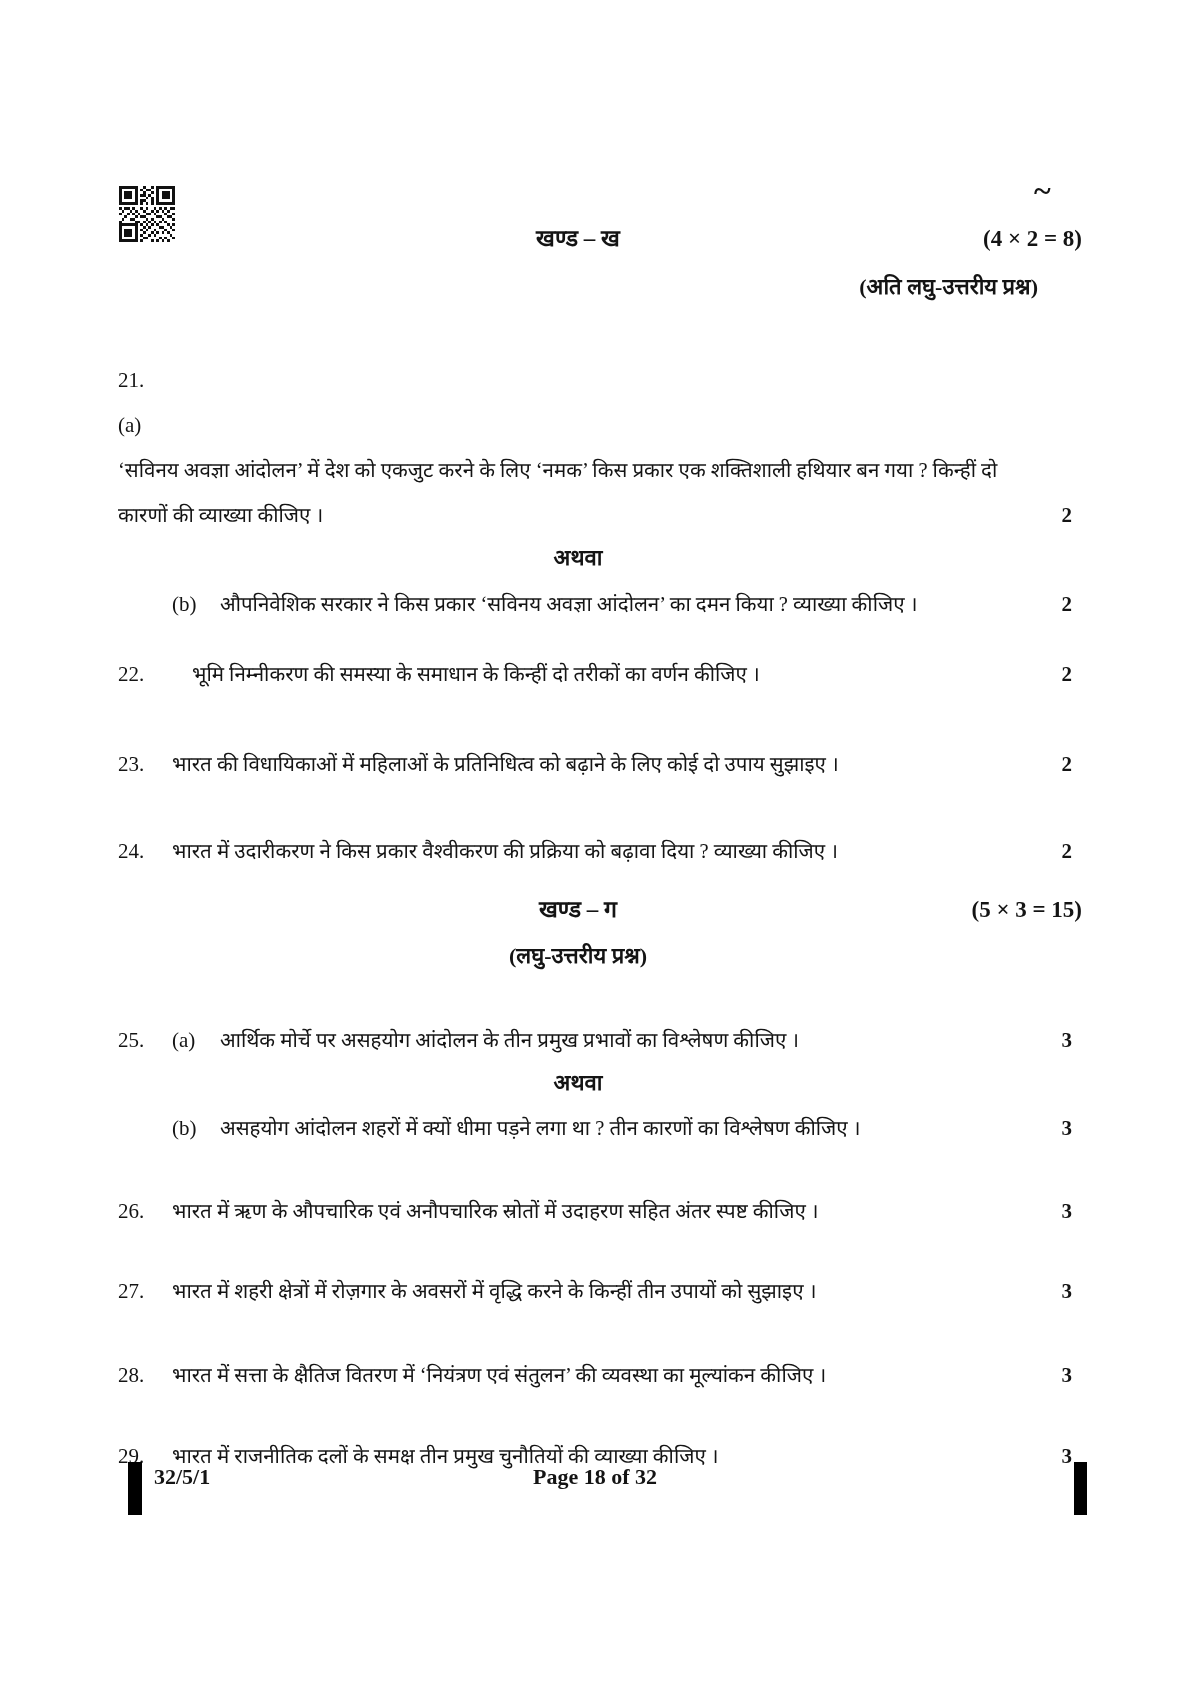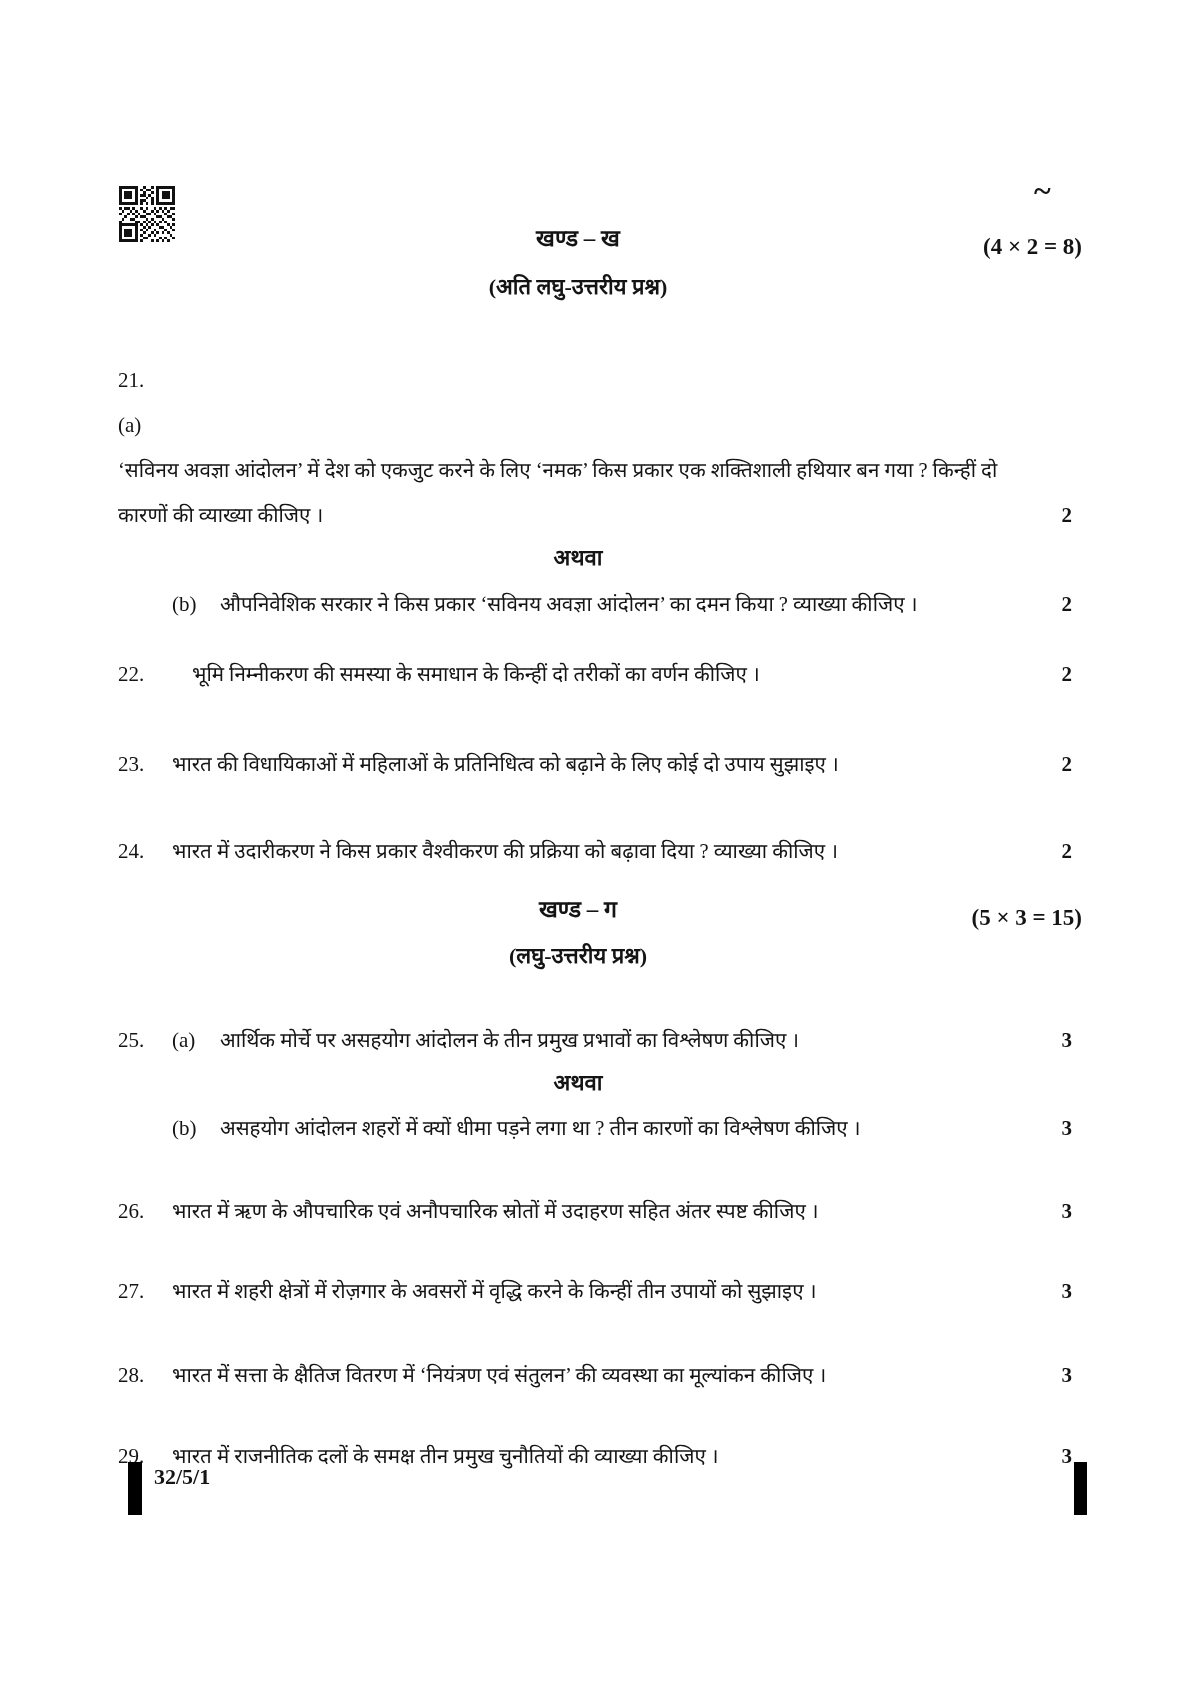--- a/index.html
+++ b/index.html
@@ -18,34 +18,34 @@
   .qr svg { width:100%; height:100%; shape-rendering:crispEdges; }
 
   
   .tilde { position:absolute; left:1034px; top:172px; font-size:32px; font-weight:bold; }
 
   
   .content { position:absolute; left:118px; top:0; width:964px; }
 
   .sec-row { position:relative; height:34px; }
   .sec-title { text-align:center; margin-right:44px; font-weight:bold; font-size:23px; line-height:34px; }
-  .sec-total { position:absolute; right:0; top:8px; font-weight:bold; font-size:23px; line-height:34px; }
+  .sec-total { position:absolute; right:0; top:0; font-weight:bold; font-size:23px; line-height:34px; }
 
   .sub-row { text-align:center; margin-right:44px; font-weight:bold; font-size:22px; height:34px; line-height:34px; }
   .or-row  { text-align:center; margin-right:44px; font-weight:bold; font-size:22px; height:32px; line-height:32px; }
 
   .q-row { position:relative; display:flex; align-items:flex-start;
            font-size:20.5px; line-height:45px; padding-right:44px; }
   .q-num  { width:54px; flex:none; font-size:21px; }
   .q-part { width:48px; flex:none; font-size:21px; }
   .q-text { flex:1; }
   .q-marks { position:absolute; right:10px; bottom:0; font-weight:bold; font-size:21px; line-height:45px; }
 
   
-  .m-secb { margin-top:222px; } .m-subb { margin-top:14px; }
+  .m-secb { margin-top:222px; } .m-subb { margin-top:14px;text-align:right; }
   .m-q21a { margin-top:54px;flex-direction:column; }  .m-or1  { margin-top:4px; }
   .m-q21b { margin-top:8px; }   .m-q22  { margin-top:25px;gap:20px; }
   .m-q23  { margin-top:45px;justify-content:flex-end; }  .m-q24  { margin-top:42px; }
   .m-secc { margin-top:19px; }  .m-subc { margin-top:12px; }
   .m-q25a { margin-top:45px; }  .m-or2  { margin-top:4px; }
   .m-q25b { margin-top:7px; }   .m-q26  { margin-top:38px; }
   .m-q27  { margin-top:35px; }  .m-q28  { margin-top:39px; }
   .m-q29  { margin-top:36px; }
 
   
@@ -263,15 +263,16 @@
     <div class="q-row m-q29">
       <span class="q-num">29.</span>
       <div class="q-text">भारत में राजनीतिक दलों के समक्ष तीन प्रमुख चुनौतियों की व्याख्या कीजिए ।</div>
       <span class="q-marks">3</span>
     </div>
 
   </div>
 
   <div class="footer-bar left"></div>
   <div class="footer-code">32/5/1</div>
+  <div class="footer-page">Page 18 of 32</div>
   <div class="footer-bar right"></div>
 
 </div>
 
 </body></html>

